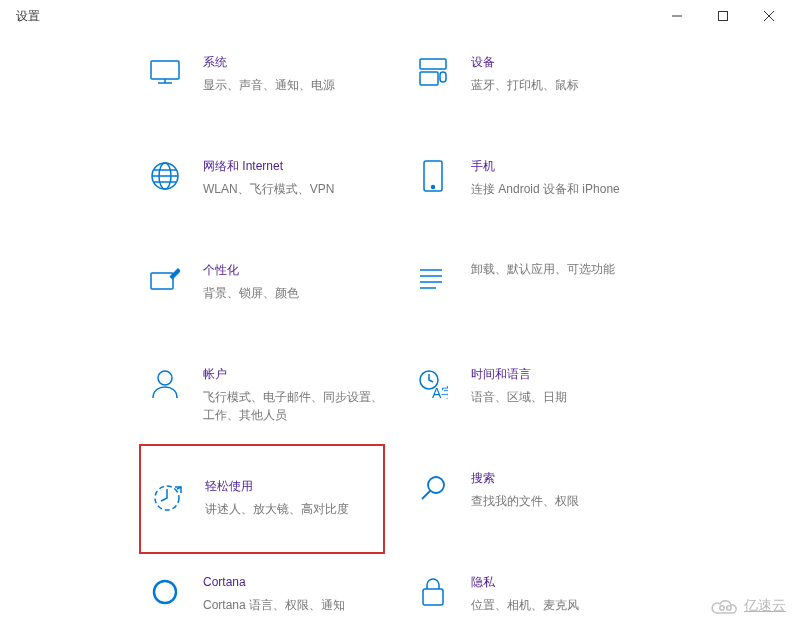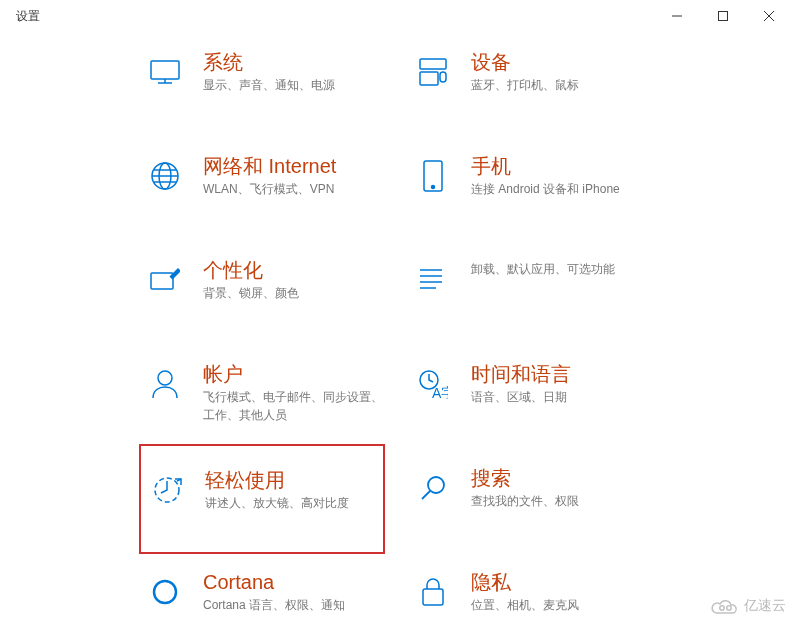--- a/index.html
+++ b/index.html
@@ -57,50 +57,52 @@
     align-items: center;
     justify-content: center;
     color: #0078D7;
     flex-shrink: 0;
   }
   .tile .text-box {
     padding-left: 18px;
     padding-right: 10px;
   }
   .tile .title {
-    font-size: 20px;
-    color: #c2410c;
+    font-size: 12px;
+    color: #4c1d95;
     line-height: 20px;
     margin-bottom: 4px;
   }
   .tile .subtitle {
     font-size: 12px;
     color: #777;
     line-height: 18px;
     max-width: 180px;
   }
   .highlight {
     border: 2px solid #d03030;
     margin-top: -6px;
     padding-top: 24px;
-    padding-bottom: 20px;
+    padding-bottom: 34px;
     height: auto;
     margin-right: 28px;
     margin-left: -6px;
     padding-left: 6px;
+    align-items: flex-end;
   }
   .watermark {
     position: absolute;
     right: 6px;
     bottom: 4px;
     opacity: 0.6;
     display: flex;
     align-items: center;
     color: #888;
     font-size: 14px;
+    text-decoration: underline;
   }
   .watermark svg { margin-right: 4px; }
 </style>
 </head>
 <body>
 
 <div class="titlebar">
   <span>设置</span>
   <div class="window-controls">
     <div class="win-btn">

